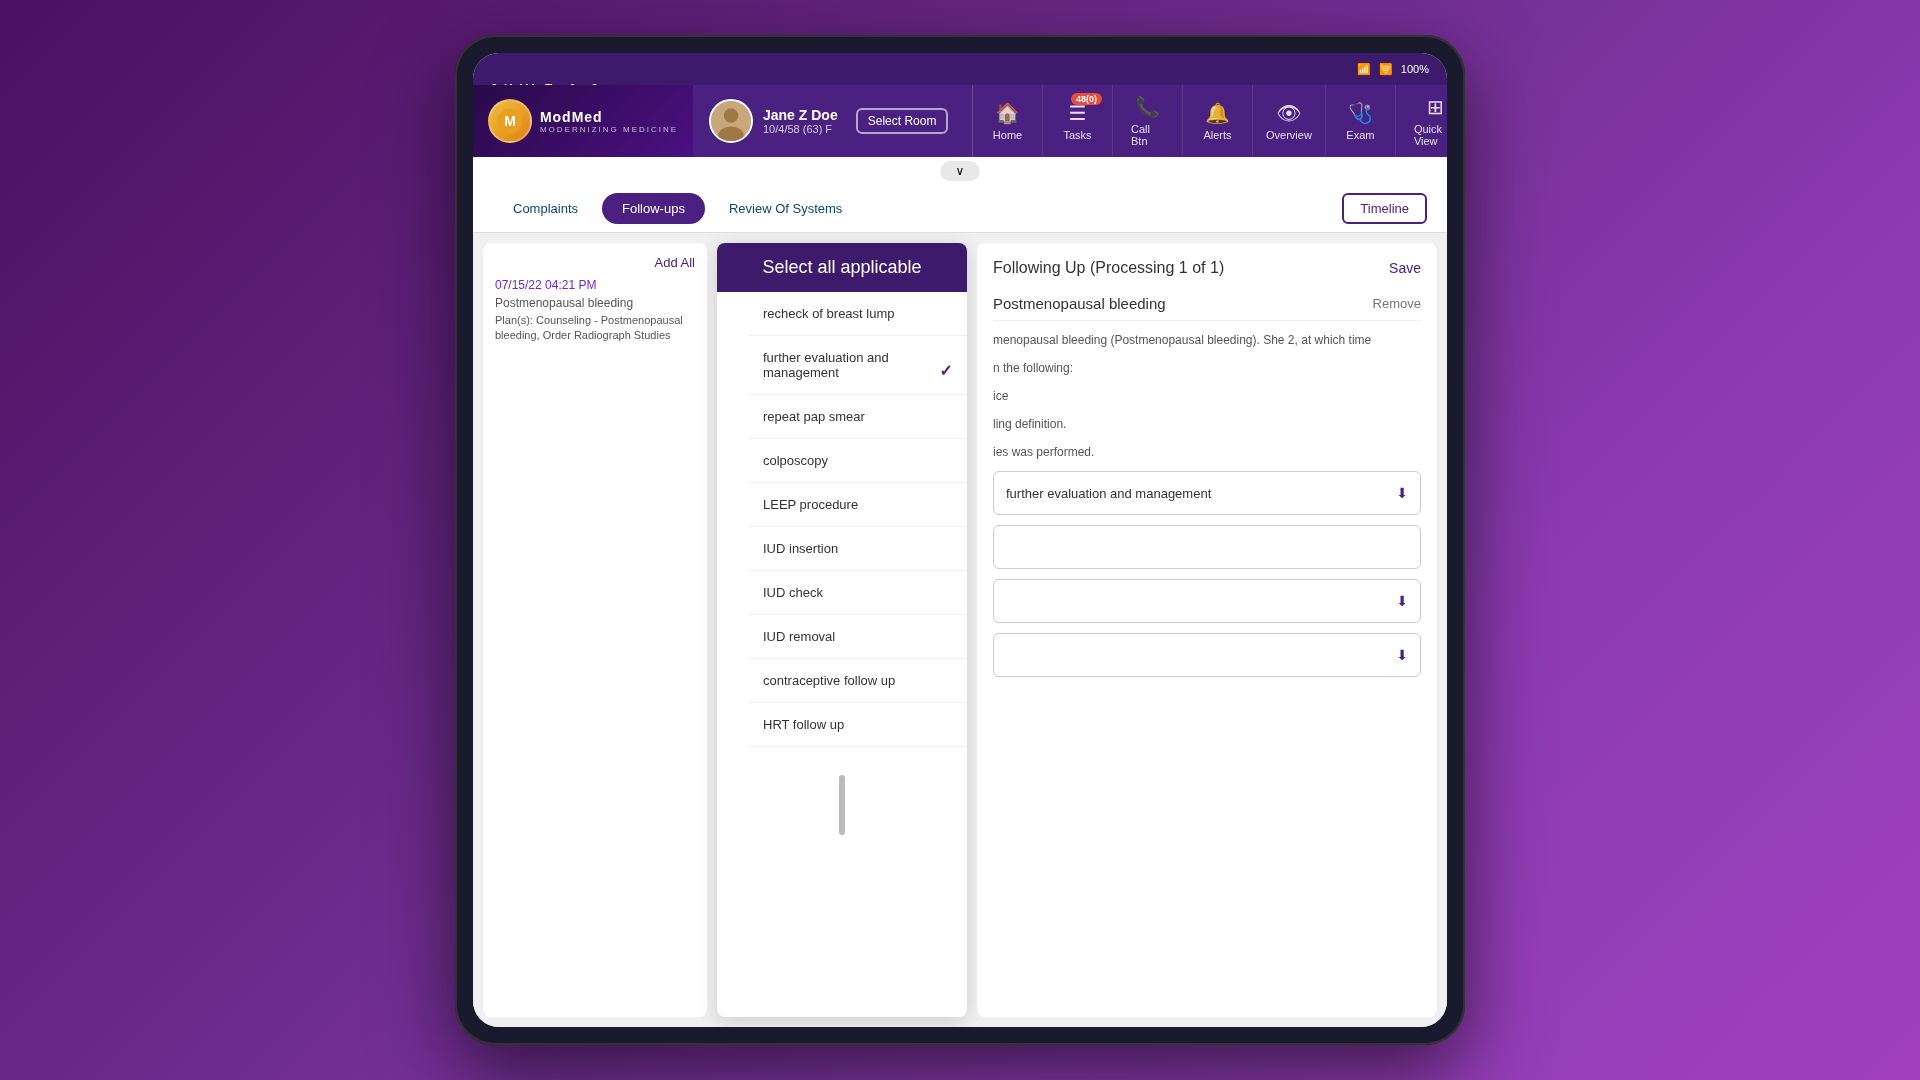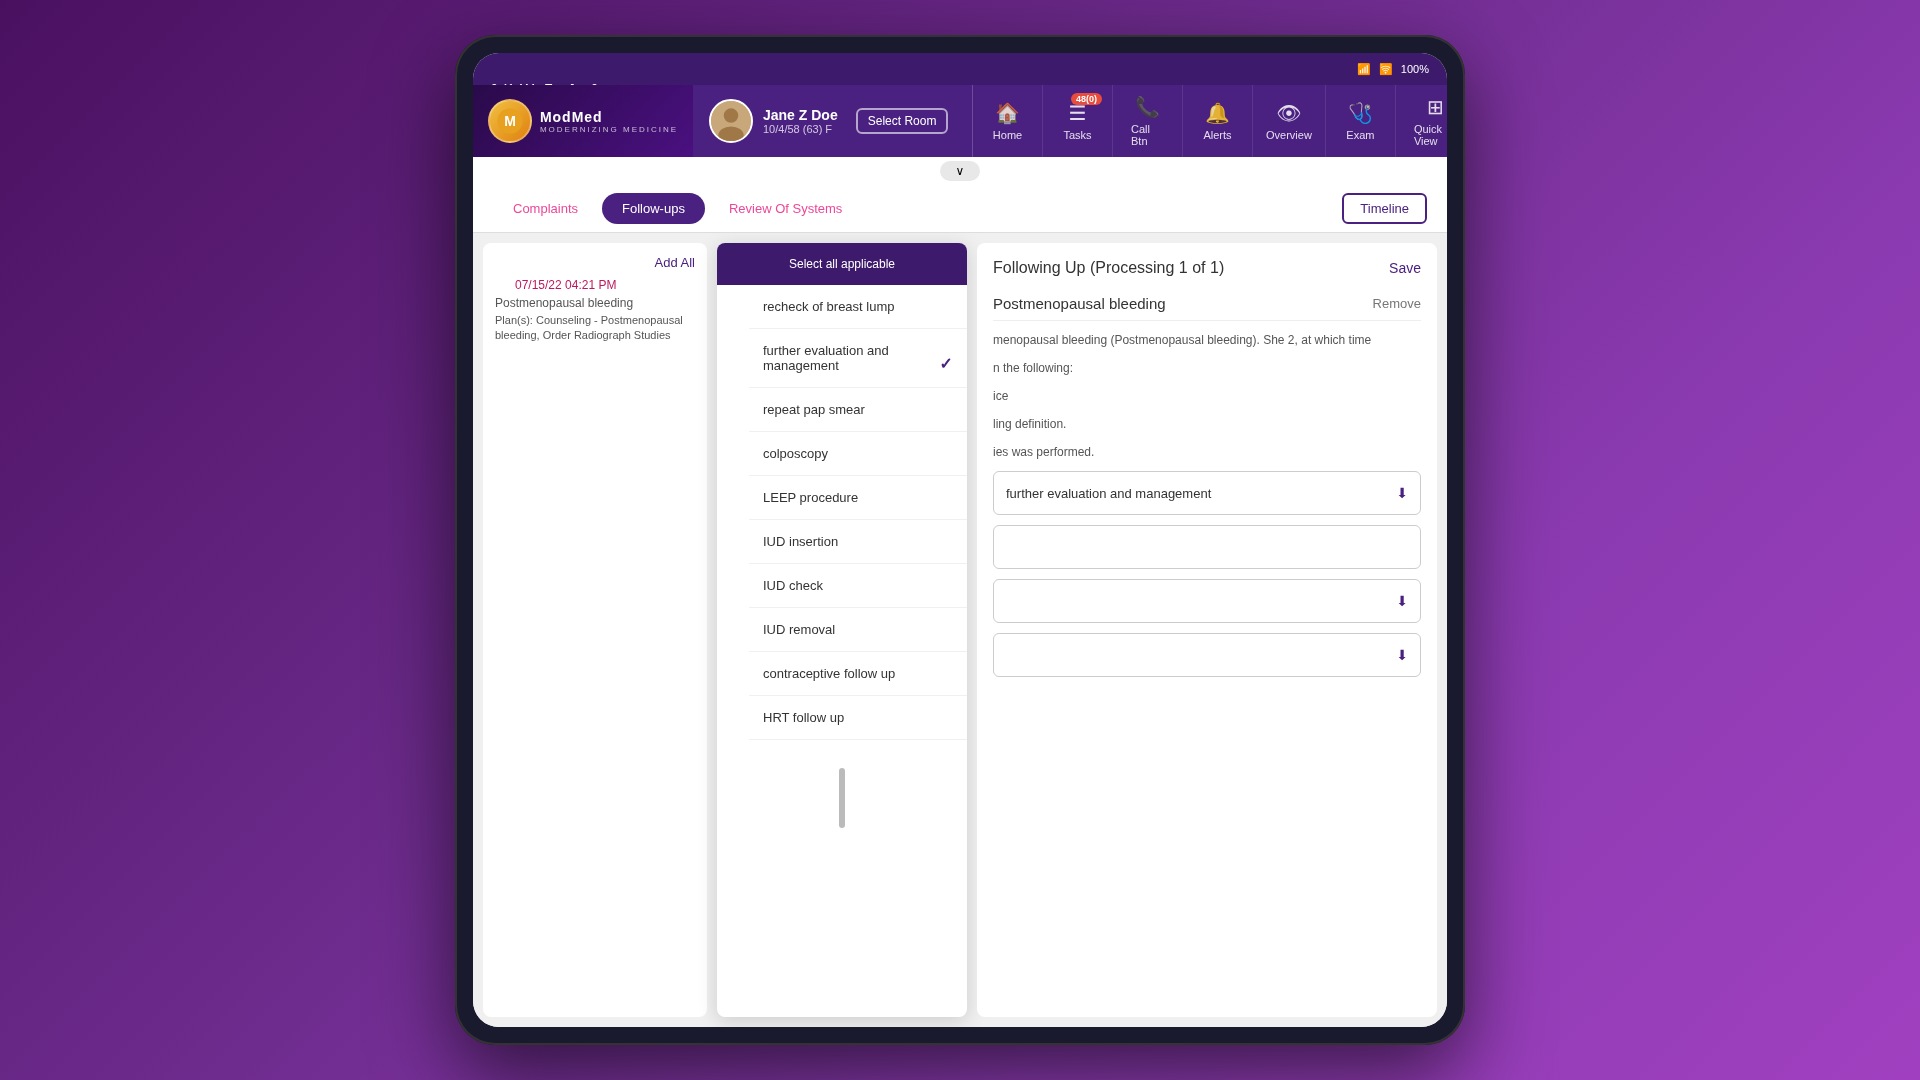--- a/index.html
+++ b/index.html
@@ -139,21 +139,21 @@
       height: 48px;
       border-bottom: 1px solid #ddd;
       position: relative;
     }
 
     .sub-tab {
       padding: 8px 20px;
       border-radius: 20px;
       font-size: 13px;
       cursor: pointer;
-      color: #ec4899;
+      color: #0c4a6e;
     }
     .sub-tab.active {
       background: #4a2080;
       color: white;
       font-weight: 500;
     }
 
     .timeline-btn {
       position: absolute;
       right: 20px;
@@ -202,41 +202,41 @@
     }
 
     .add-all-btn {
       color: #4a2080;
       font-size: 13px;
       font-weight: 500;
       cursor: pointer;
       float: right;
     }
 
-    .visit-date { color: #be185d; font-weight: 500; font-size: 12px; margin-top: 8px; margin-left: 20px; }
+    .visit-date { color: #6d28d9; font-weight: 500; font-size: 12px; margin-top: 8px; }
     .visit-item { color: #555; font-size: 12px; margin-top: 4px; }
     .visit-plan { color: #555; font-size: 11px; margin-top: 3px; line-height: 1.4; }
 
     
     .dropdown-panel {
       background: white;
       border-radius: 8px;
       padding: 0;
       width: 250px;
       box-shadow: 0 4px 20px rgba(0,0,0,0.15);
       overflow: hidden;
       flex-shrink: 0;
     }
 
     .dropdown-header {
       background: #3d1a6b;
       color: white;
       text-align: center;
       padding: 14px 16px;
-      font-size: 12px;
+      font-size: 18px;
       font-weight: 500;
     }
 
     .dropdown-item {
       padding: 14px 14px;
       font-size: 13px;
       color: #333;
       cursor: pointer;
       border-bottom: 1px solid #f0f0f0;
       display: flex;

